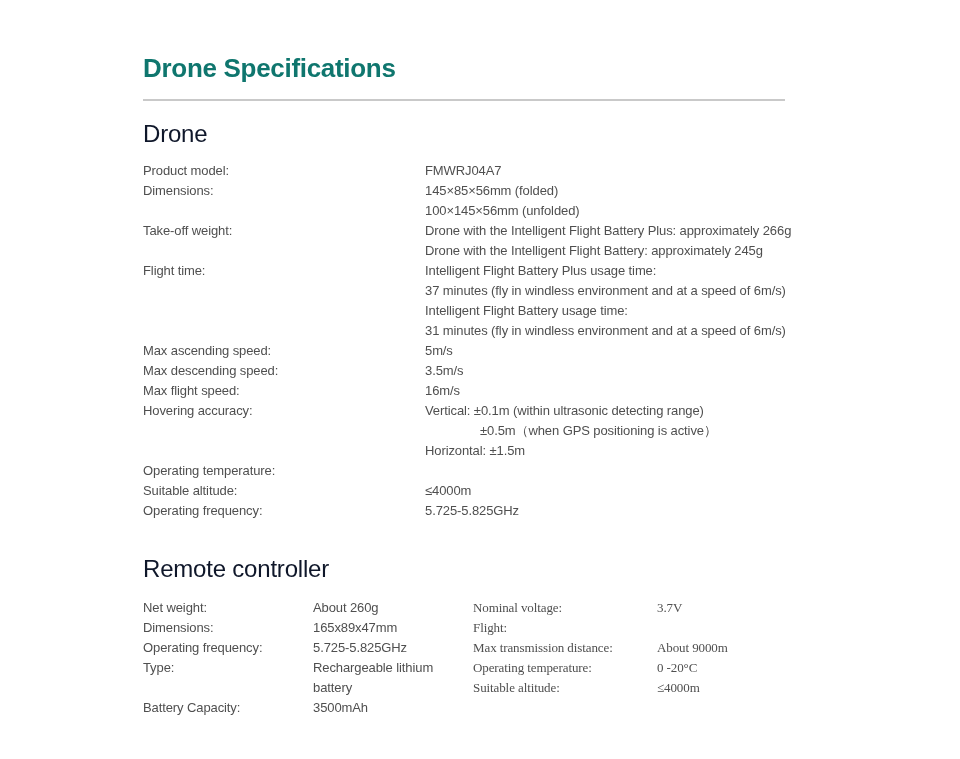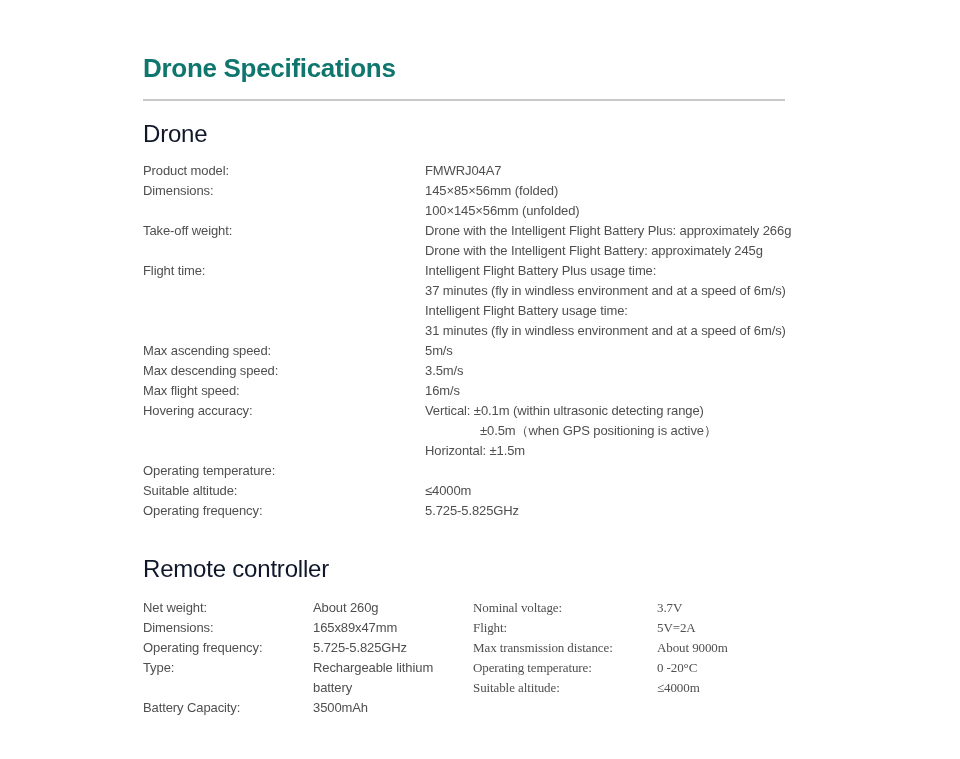--- a/index.html
+++ b/index.html
@@ -180,21 +180,20 @@
           <div class="rc-value">3500mAh</div>
         </div>
       </div>
     <div class="rc-column rc-column-right" id="rc-right-rows">
         <div class="rc-row">
           <div class="rc-label">Nominal voltage:</div>
           <div class="rc-value">3.7V</div>
         </div>
         <div class="rc-row">
           <div class="rc-label">Flight:</div>
-          <div class="rc-value">5V=2A</div>
         </div>
         <div class="rc-row">
           <div class="rc-label">Max transmission distance:</div>
           <div class="rc-value">About 9000m</div>
         </div>
         <div class="rc-row">
           <div class="rc-label">Operating temperature:</div>
           <div class="rc-value">0 -20°C</div>
         </div>
         <div class="rc-row">

